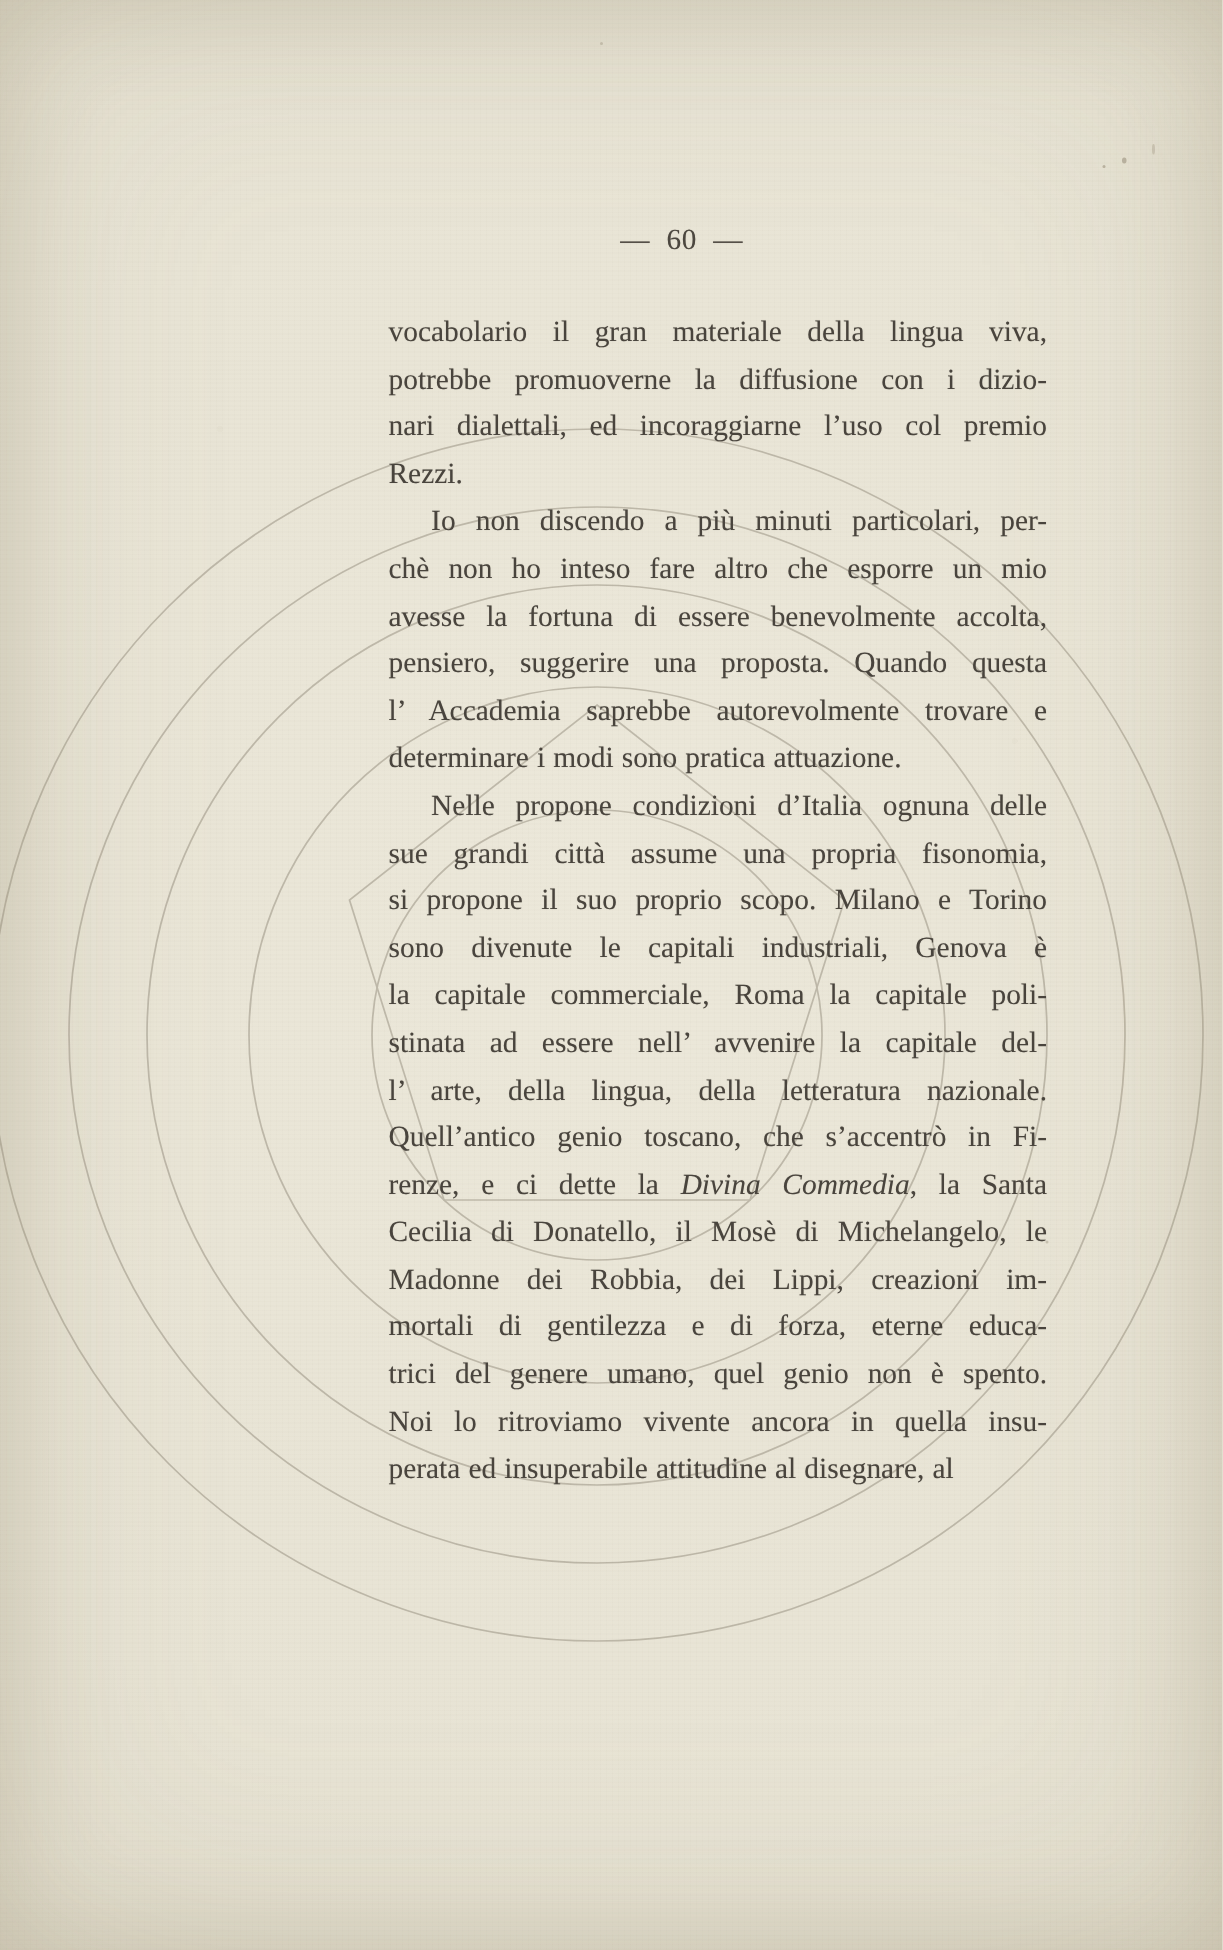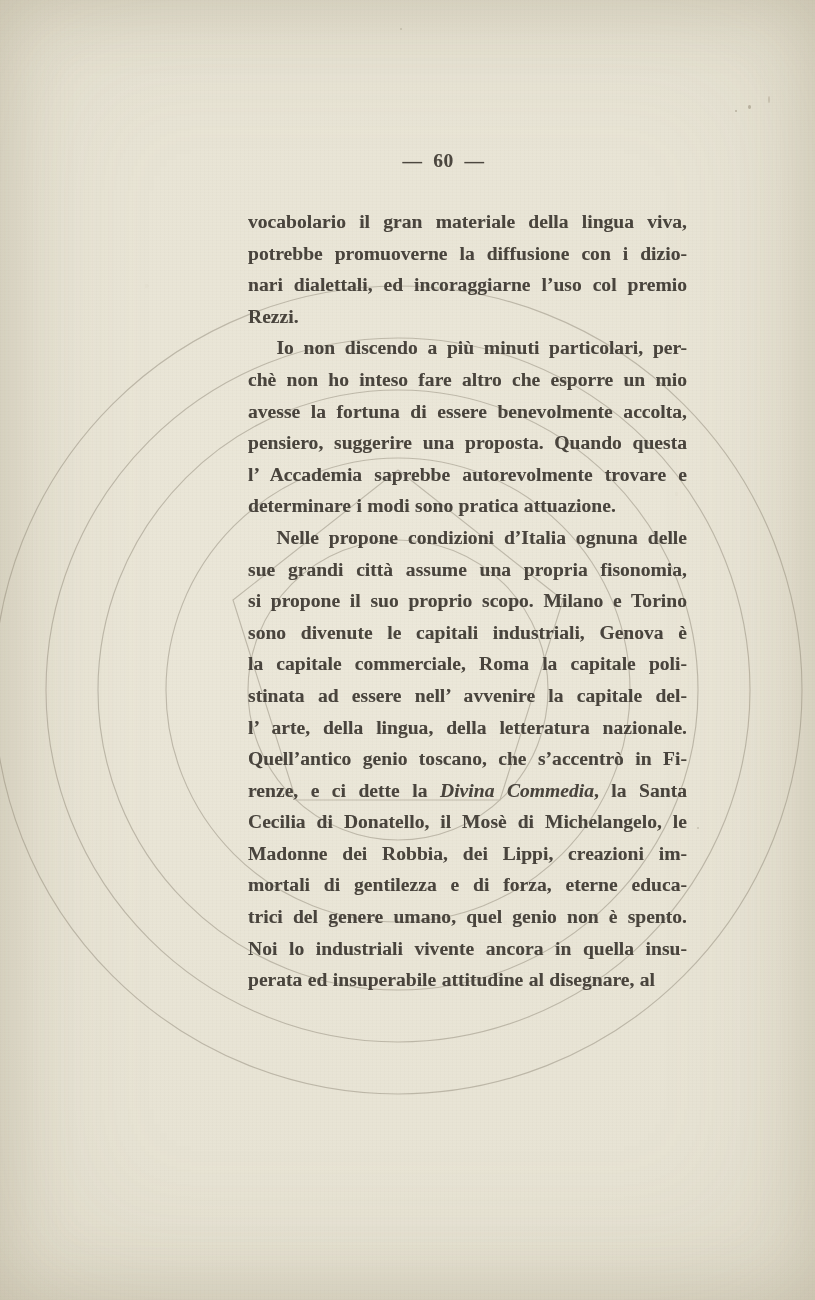--- a/index.html
+++ b/index.html
@@ -60,24 +60,23 @@
   #watermark polygon {
     fill: none;
     stroke: #7d7565;
     stroke-width: 1.15;
     vector-effect: non-scaling-stroke;
   }
 
   
   #textblock {
     position: absolute;
-    left: 200px;
+    left: 211px;
     top: 150px;
     width: 487px;
-    font-weight: bold;
   }
 
   .folio {
     text-align: center;
     font-size: 19.5px;
     color: #4c473f;
     letter-spacing: .5px;
     margin: 0 0 34px 0;
     white-space: pre;
   }
@@ -177,20 +176,20 @@
       <span class="ln">sono divenute le capitali industriali, Genova è</span>
       <span class="ln">la capitale commerciale, Roma la capitale poli-</span>
       <span class="ln">stinata ad essere nell’ avvenire la capitale del-</span>
       <span class="ln">l’ arte, della lingua, della letteratura nazionale.</span>
       <span class="ln">Quell’antico genio toscano, che s’accentrò in Fi-</span>
       <span class="ln">renze, e ci dette la <i>Divina Commedia</i>, la Santa</span>
       <span class="ln">Cecilia di Donatello, il Mosè di Michelangelo, le</span>
       <span class="ln">Madonne dei Robbia, dei Lippi, creazioni im-</span>
       <span class="ln">mortali di gentilezza e di forza, eterne educa-</span>
       <span class="ln">trici del genere umano, quel genio non è spento.</span>
-      <span class="ln">Noi lo industriali vivente ancora in quella insu-</span>
+      <span class="ln">Noi lo ritroviamo vivente ancora in quella insu-</span>
       <span class="ln last">perata ed insuperabile attitudine al disegnare, al</span>
     </p>
 
   </div>
 
   <div id="vignette"></div>
 </div>
 
 </body></html>

